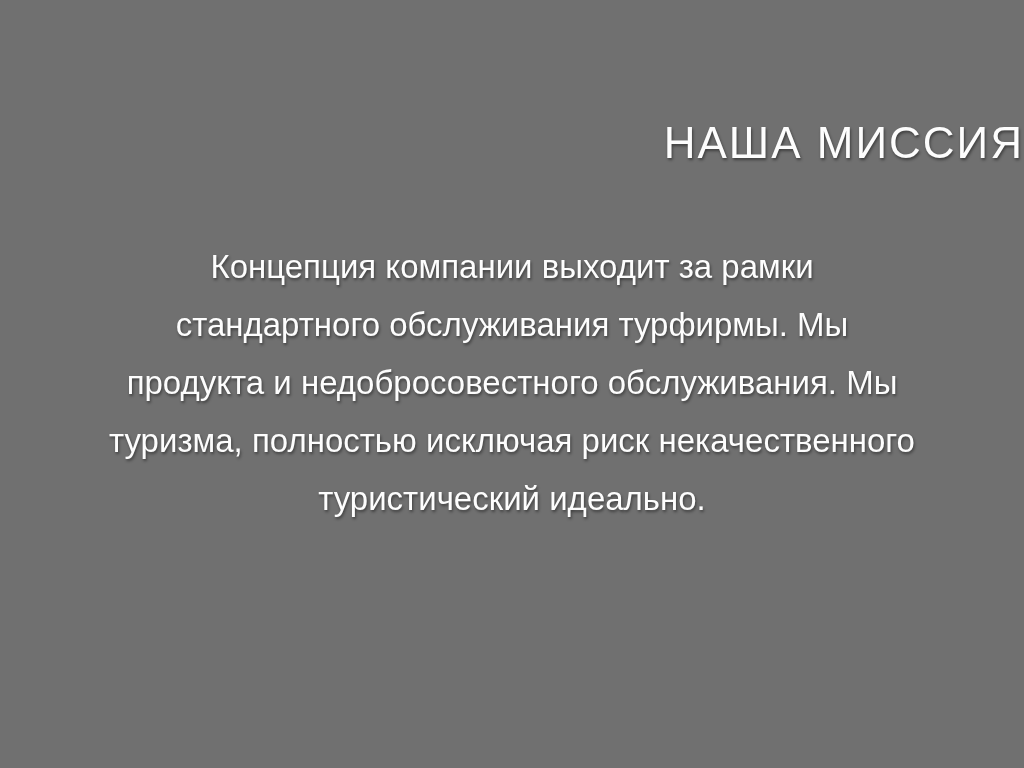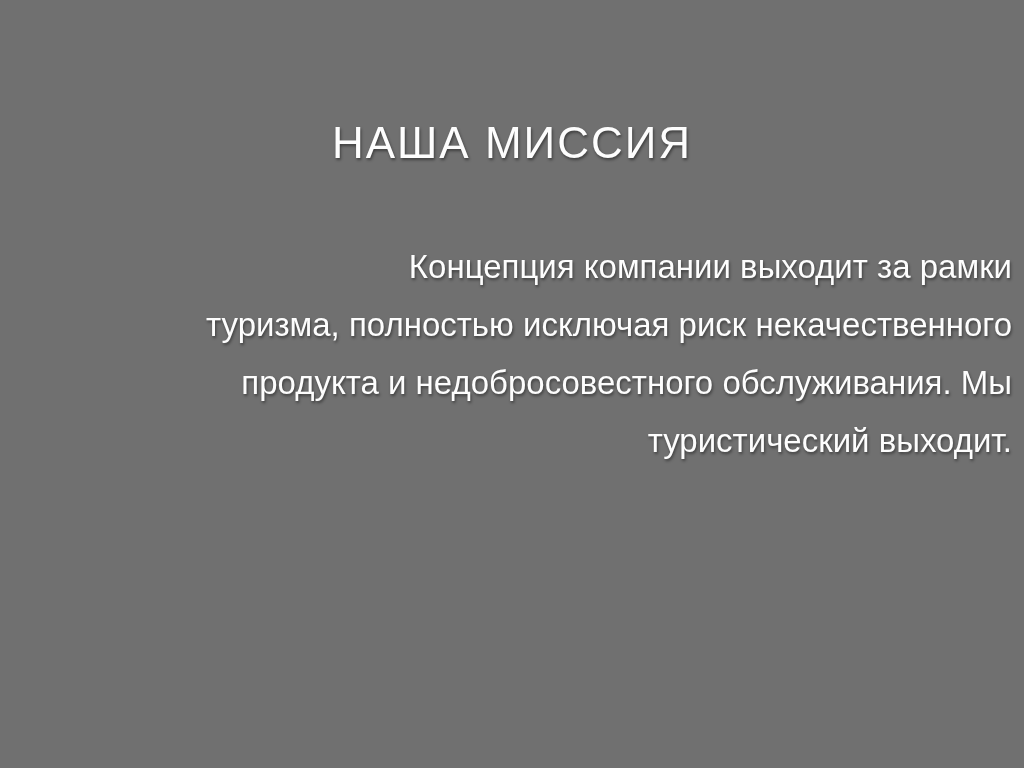--- a/index.html
+++ b/index.html
@@ -17,49 +17,50 @@
     width: 1024px;
     height: 768px;
     background: #707070;
   }
   .slide-title {
     position: absolute;
     top: 118px;
     left: 0;
     width: 100%;
     margin: 0;
-    text-align: center;
+    text-align: right;
     font-size: 44px;
     font-weight: 300;
     letter-spacing: 2px;
     color: #fdfdfd;
     text-shadow: 1px 2px 3px rgba(0,0,0,0.45);
   }
   .slide-body {
     position: absolute;
     top: 238px;
     left: 12px;
     width: 1000px;
-    text-align: right;
+    text-align: center;
     font-size: 33px;
     font-weight: 300;
     line-height: 58px;
     color: #fdfdfd;
     text-shadow: 1px 2px 3px rgba(0,0,0,0.45);
   }
   .body-line {
     display: block;
     white-space: nowrap;
   }
 </style>
 </head>
 <body>
 
 <div class="slide" style="background: rgb(112, 112, 112);">
   <h1 class="slide-title" style="color: rgb(253, 253, 253); text-shadow: rgba(0, 0, 0, 0.45) 1px 2px 3px;">НАША МИССИЯ</h1>
 
   <div class="slide-body" style="color: rgb(253, 253, 253); text-shadow: rgba(0, 0, 0, 0.45) 1px 2px 3px;">
     <span class="body-line">Концепция компании выходит за рамки</span>
+    <span class="body-line">стандартного обслуживания турфирмы. Мы</span>
+    <span class="body-line">продукта и недобросовестного обслуживания. Мы</span>
     <span class="body-line">туризма, полностью исключая риск некачественного</span>
-    <span class="body-line">продукта и недобросовестного обслуживания. Мы</span>
-    <span class="body-line">туристический выходит.</span>
+    <span class="body-line">туристический идеально.</span>
   </div>
 </div>
 
 </body></html>

